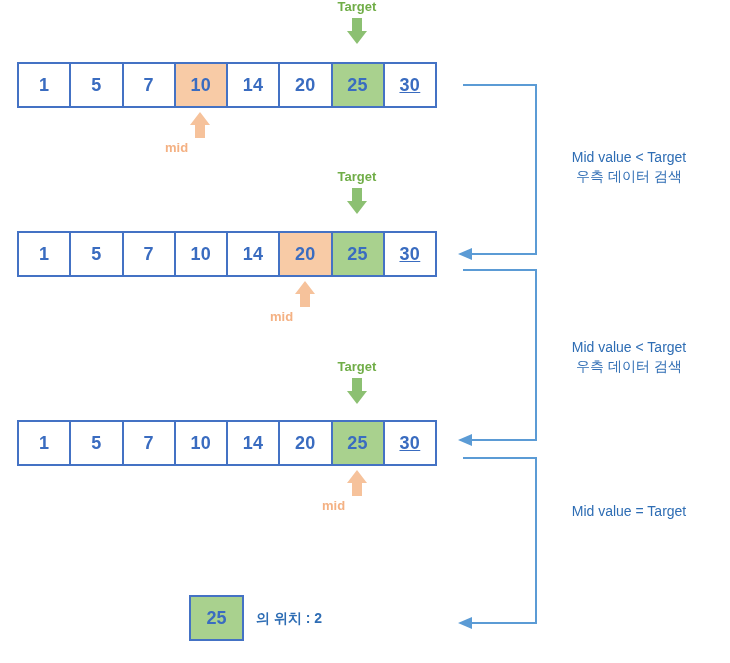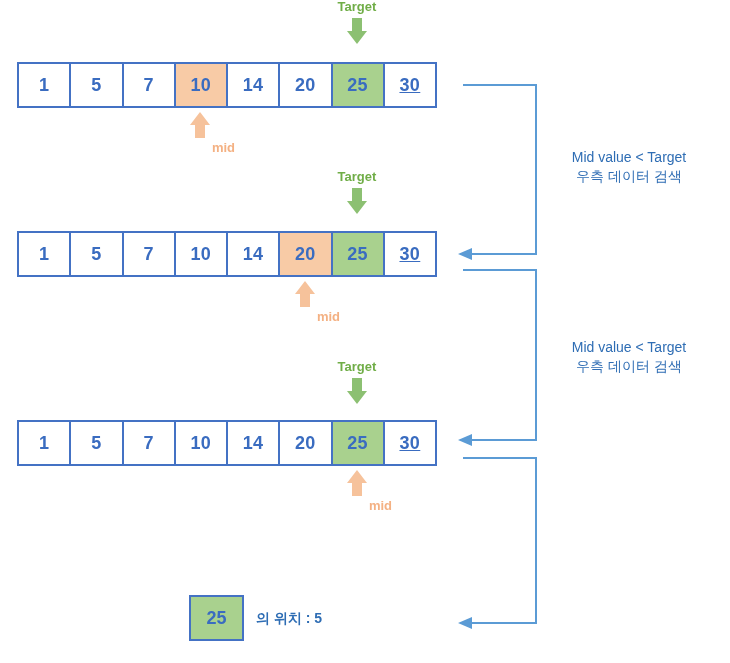--- a/index.html
+++ b/index.html
@@ -84,21 +84,21 @@
     width: 0; height: 0;
     border-left: 10px solid transparent;
     border-right: 10px solid transparent;
     border-top: 13px solid #8CC072;
   }
 
   
   .mid-marker {
     position: absolute;
     width: 70px;
-    text-align: right;
+    text-align: left;
   }
   .arrow-up {
     position: relative;
     width: 70px;
     height: 26px;
   }
   .arrow-up .head {
     position: absolute;
     left: 50%;
     margin-left: -10px;
@@ -275,18 +275,19 @@
 
   <div class="mid-marker" style="left:322px; top:470px;">
     <div class="arrow-up">
       <div class="head"></div>
         <div class="shaft"></div>
     </div>
     <div class="m-label">mid</div>
   </div>
 
   <div class="note" style="left:529px; top:502px;">
+    <div>Mid value = Target</div>
   </div>
 
   <div class="result-box" style="top:595px;">25</div>
-  <div class="result-text" style="top:609px;">의 위치 : 5</div>
+  <div class="result-text" style="top:609px;">의 위치 : 2</div>
 
 </div>
 
 </body></html>

